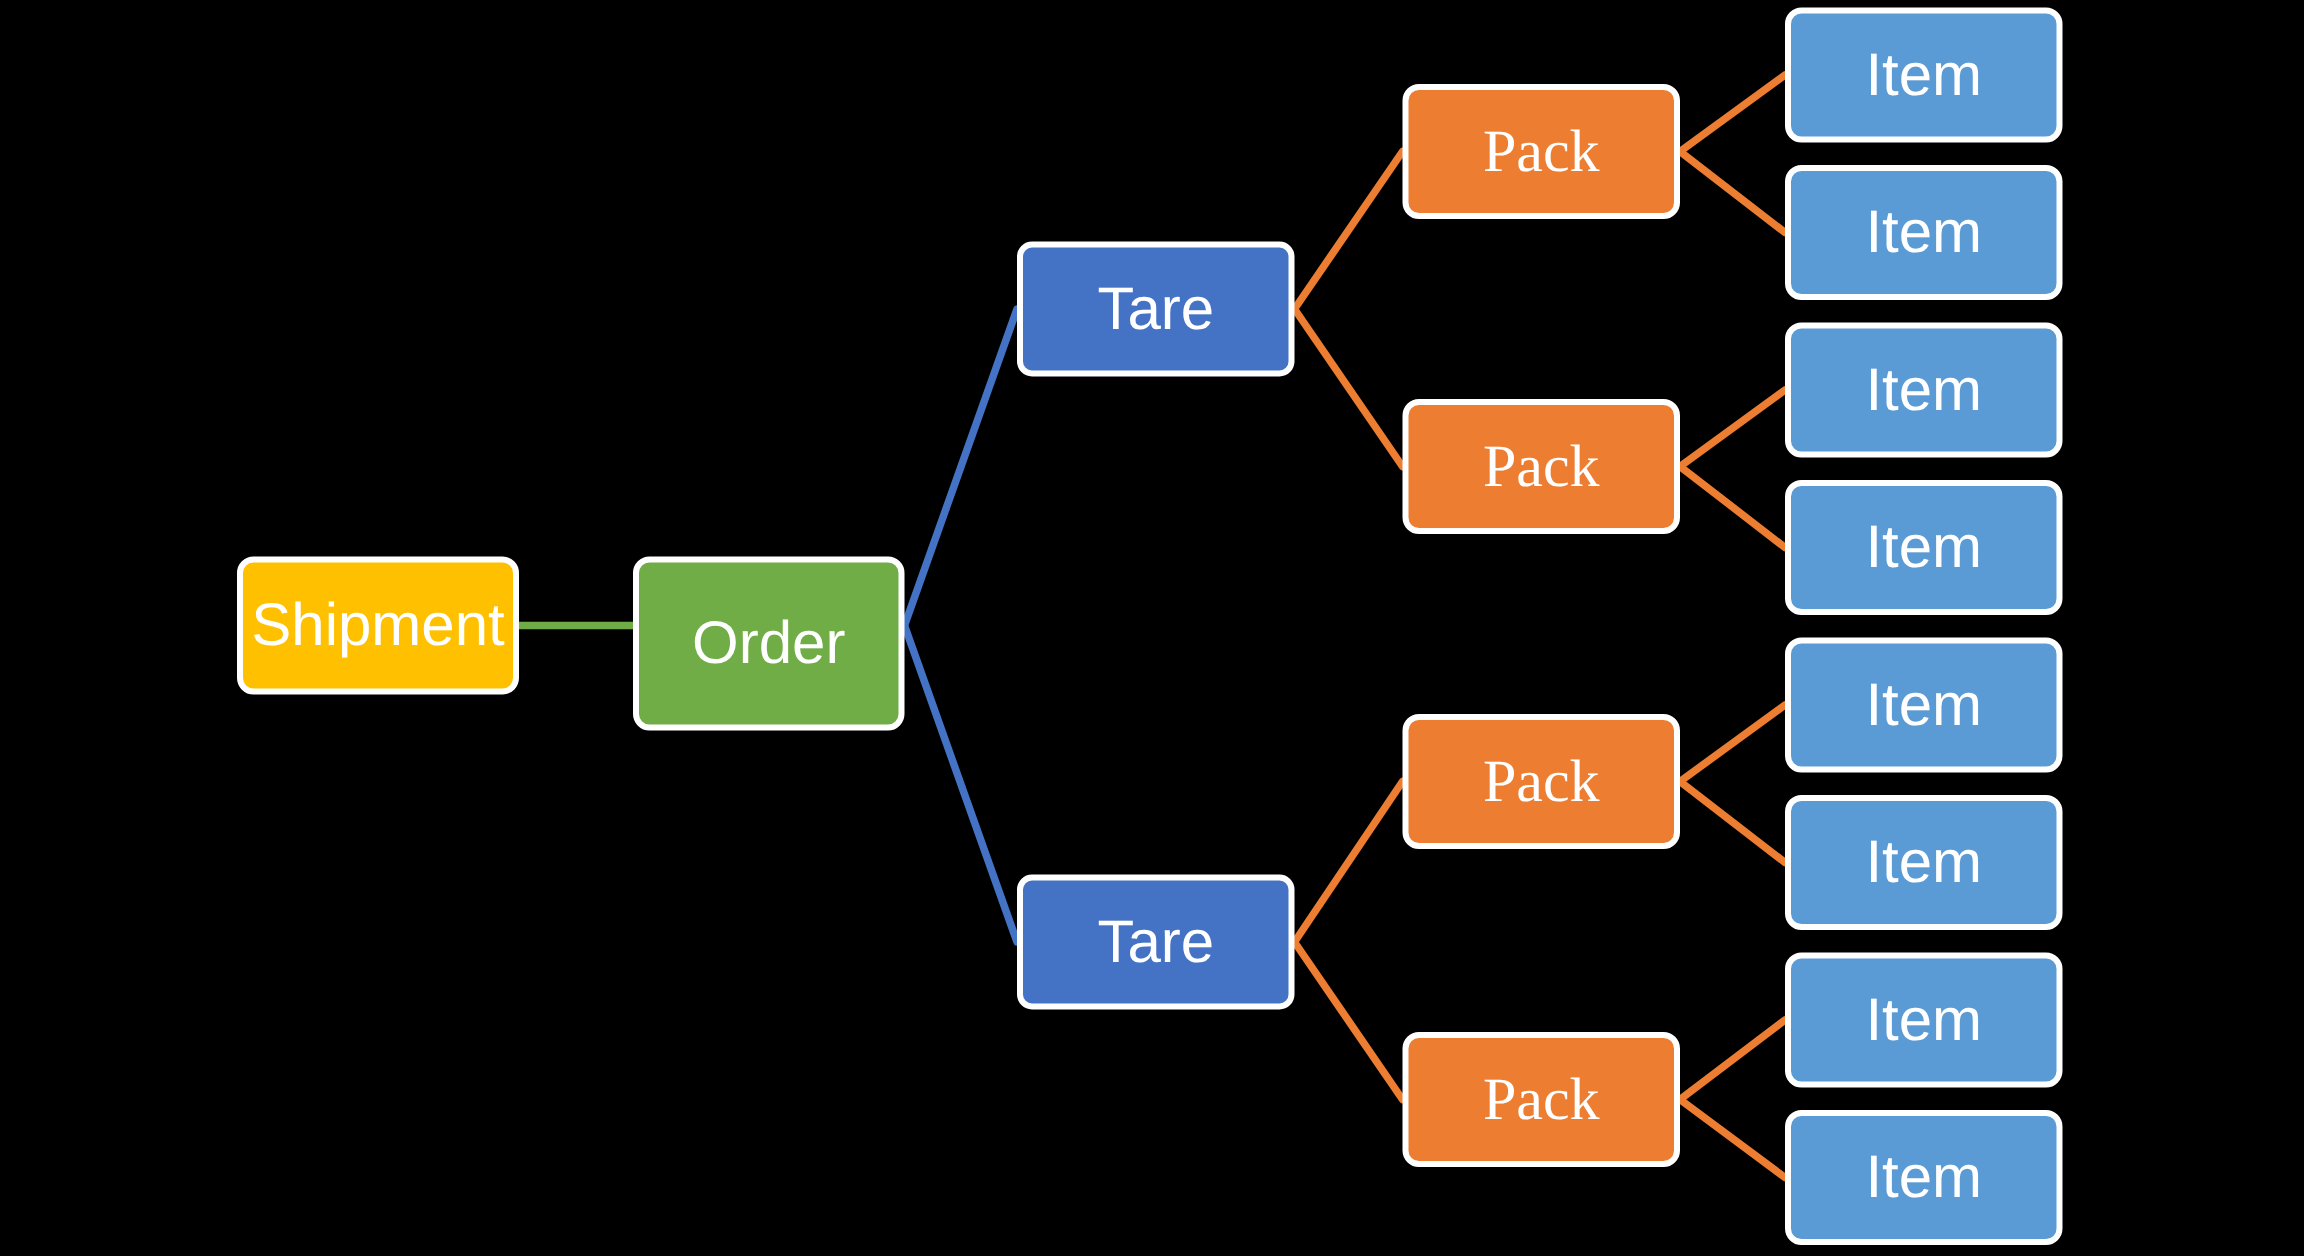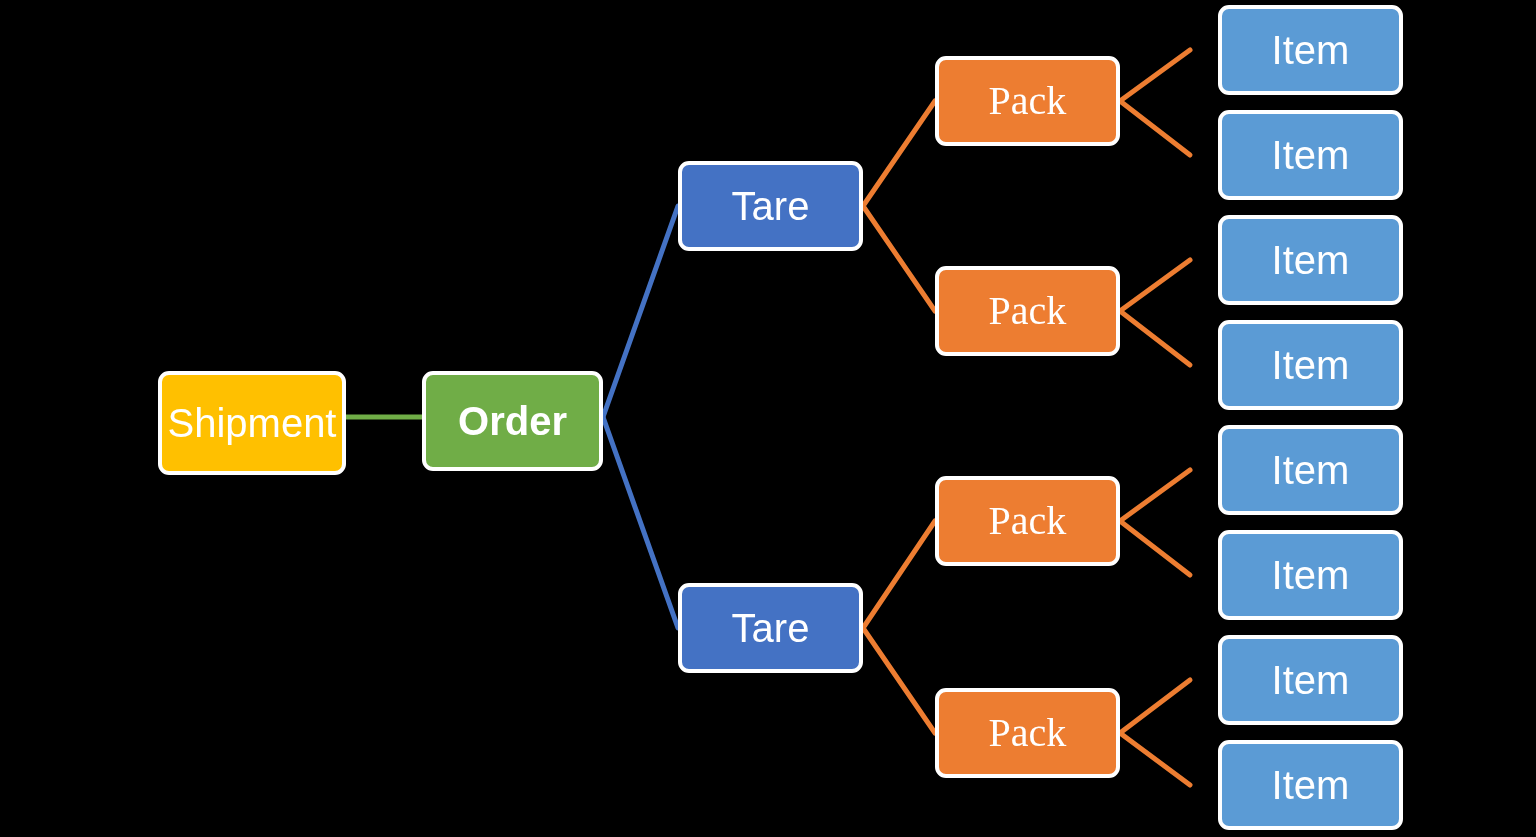--- a/index.html
+++ b/index.html
@@ -38,23 +38,23 @@
     font-size: 40px;
     line-height: 1;
     display: flex;
     align-items: center;
     justify-content: center;
     text-align: center;
     white-space: nowrap;
   }
   .node-shipment { background: var(--shipment, #FFC000); }
   .node-order    { background: var(--order, #70AD47); }
-  .node-tare     { background: var(--tare, #4472C4); }
+  .node-tare     { background: var(--tare, #4472C4); border-radius: 10px; }
   .node-pack     { background: var(--pack, #ED7D31); font-family: Liberation Serif, serif; }
-  .node-item     { background: var(--item, #5B9BD5); margin-left: 28px; }
+  .node-item     { background: var(--item, #5B9BD5); }
 </style>
 </head>
 <body>
 
 <div id="stage">
 
   <svg class="edges" viewBox="0 0 1536 837">
     <line class="edge-green" x1="346" y1="417" x2="422" y2="417"></line>
     <line class="edge-blue" x1="603" y1="417" x2="678" y2="206"></line>
     <line class="edge-blue" x1="603" y1="417" x2="678" y2="628"></line>
@@ -65,22 +65,22 @@
     <line class="edge-orange" x1="1120" y1="101" x2="1190" y2="50"></line>
     <line class="edge-orange" x1="1120" y1="101" x2="1190" y2="155"></line>
     <line class="edge-orange" x1="1120" y1="311" x2="1190" y2="260"></line>
     <line class="edge-orange" x1="1120" y1="311" x2="1190" y2="365"></line>
     <line class="edge-orange" x1="1120" y1="521" x2="1190" y2="470"></line>
     <line class="edge-orange" x1="1120" y1="521" x2="1190" y2="575"></line>
     <line class="edge-orange" x1="1120" y1="733" x2="1190" y2="680"></line>
     <line class="edge-orange" x1="1120" y1="733" x2="1190" y2="785"></line>
   </svg>
 
-  <div class="node node-shipment" style="left:158px;  top:371px; width:188px; height:104px;">Shipment</div>
-  <div class="node node-order" style="left:422px;  top:371px; width:181px; height:100px;font-weight:bold;">Order</div>
+  <div class="node node-shipment" style="left:158px;  top:371px; width:188px; height:92px;">Shipment</div>
+  <div class="node node-order" style="left:422px;  top:371px; width:181px; height:116px;">Order</div>
 
   <div class="node node-tare" style="left:678px; top:161px; width:185px; height:90px;">Tare</div>
   <div class="node node-tare" style="left:678px; top:583px; width:185px; height:90px;">Tare</div>
 
   <div class="node node-pack" style="left:935px; top:56px;  width:185px; height:90px;">Pack</div>
   <div class="node node-pack" style="left:935px; top:266px; width:185px; height:90px;">Pack</div>
   <div class="node node-pack" style="left:935px; top:476px; width:185px; height:90px;">Pack</div>
   <div class="node node-pack" style="left:935px; top:688px; width:185px; height:90px;">Pack</div>
 
   <div class="node node-item" style="left:1190px; top:5px;   width:185px; height:90px;">Item</div>

